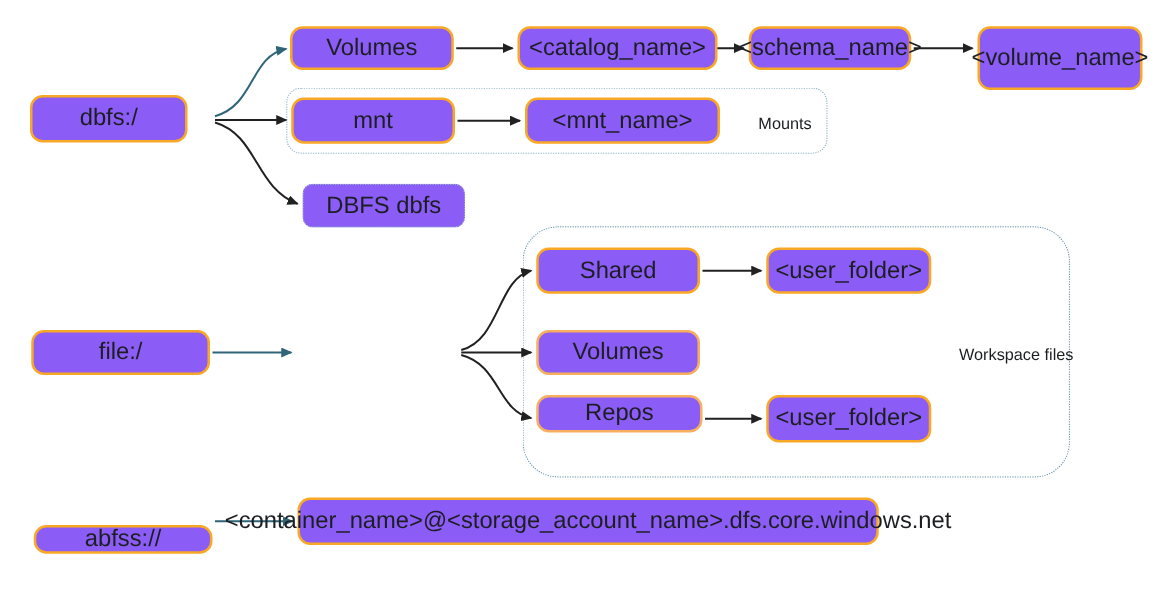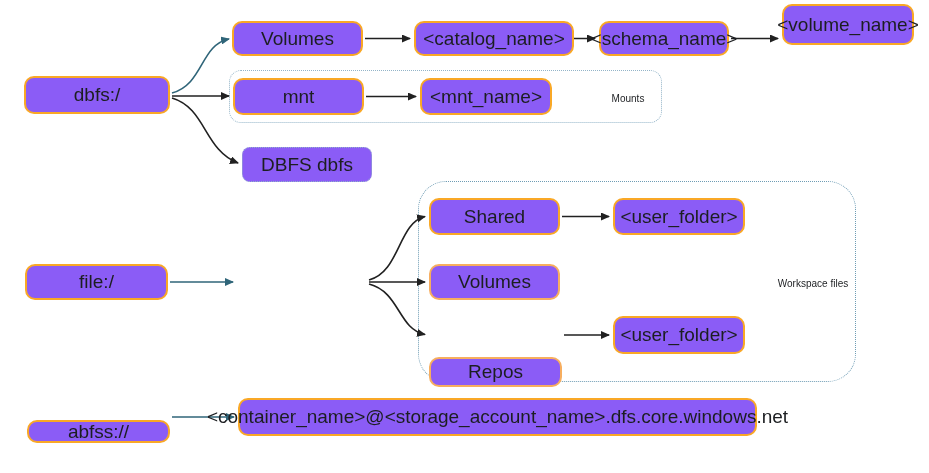--- a/index.html
+++ b/index.html
@@ -22,21 +22,21 @@
   }
   .group.round-lg {
     border-radius: 28px;
     border-color: var(--dotted-teal, #6e9cb4);
   }
   .group-label {
     position: absolute;
     display: flex;
     align-items: center;
     justify-content: center;
-    font-size: 10px;
+    font-size: 13px;
     z-index: 1;
     color: var(--text, #1c1e21);
   }
   svg.arrows {
     position: absolute;
     left: 0; top: 0;
     z-index: 2;
   }
   .node {
     position: absolute;
@@ -90,30 +90,30 @@
     <path d="M369,282 L425,282" fill="none" stroke="#212121" stroke-width="1.6" marker-end="url(#ah-black)"></path>
     <path d="M369,284 C400,292 398,329 425,334.5" fill="none" stroke="#212121" stroke-width="1.6" marker-end="url(#ah-black)"></path>
     <path d="M562,216.5 L609,216.5" fill="none" stroke="#212121" stroke-width="1.6" marker-end="url(#ah-black)"></path>
     <path d="M564,335 L609,335" fill="none" stroke="#212121" stroke-width="1.6" marker-end="url(#ah-black)"></path>
     <path d="M172,417 L234,417" fill="none" stroke="#2F6579" stroke-width="1.6" marker-end="url(#ah-teal)"></path>
   </svg>
 
   <div class="node" style="left:232px; top:21px; width:131px; height:35px;">Volumes</div>
   <div class="node" style="left:414px; top:21px; width:160px; height:35px;">&lt;catalog_name&gt;</div>
   <div class="node" style="left:599px; top:21px; width:130px; height:35px;">&lt;schema_name&gt;</div>
-  <div class="node" style="left:782px; top:4px; width:132px; height:41px;text-align:right;">&lt;volume_name&gt;</div>
+  <div class="node" style="left:782px; top:21px; width:132px; height:51px;text-align:right;">&lt;volume_name&gt;</div>
 
-  <div class="node" style="left:24px; top:76px; width:146px; height:38px;">dbfs:/</div>
+  <div class="node" style="left:24px; top:76px; width:126px; height:38px;">dbfs:/</div>
   <div class="node" style="left:233px; top:78px; width:131px; height:37px;">mnt</div>
-  <div class="node" style="left:420px; top:78px; width:132px; height:37px;">&lt;mnt_name&gt;</div>
+  <div class="node" style="left:420px; top:78px; width:156px; height:37px;">&lt;mnt_name&gt;</div>
   <div class="node dotted" style="left:242px; top:147px; width:130px; height:35px;">DBFS dbfs</div>
 
   <div class="node" style="left:25px; top:264px; width:143px; height:36px;">file:/</div>
   <div class="node" style="left:429px; top:198px; width:131px; height:37px;">Shared</div>
   <div class="node" style="left:613px; top:198px; width:132px; height:37px;">&lt;user_folder&gt;</div>
   <div class="node light" style="left:429px; top:264px; width:131px; height:36px;">Volumes</div>
-  <div class="node light" style="left:429px; top:316px; width:133px; height:30px;margin-top:41px;">Repos</div>
+  <div class="node light" style="left:429px; top:316px; width:133px; height:30px;">Repos</div>
   <div class="node" style="left:613px; top:316px; width:132px; height:38px;">&lt;user_folder&gt;</div>
 
   <div class="node" style="left:27px; top:420px; width:143px; height:23px;">abfss://</div>
-  <div class="node" style="left:238px; top:398px; width:519px; height:38px;">&lt;container_name&gt;@&lt;storage_account_name&gt;.dfs.core.windows.net</div>
+  <div class="node" style="left:238px; top:398px; width:465px; height:38px;">&lt;container_name&gt;@&lt;storage_account_name&gt;.dfs.core.windows.net</div>
 
 </div>
 
 </body></html>

